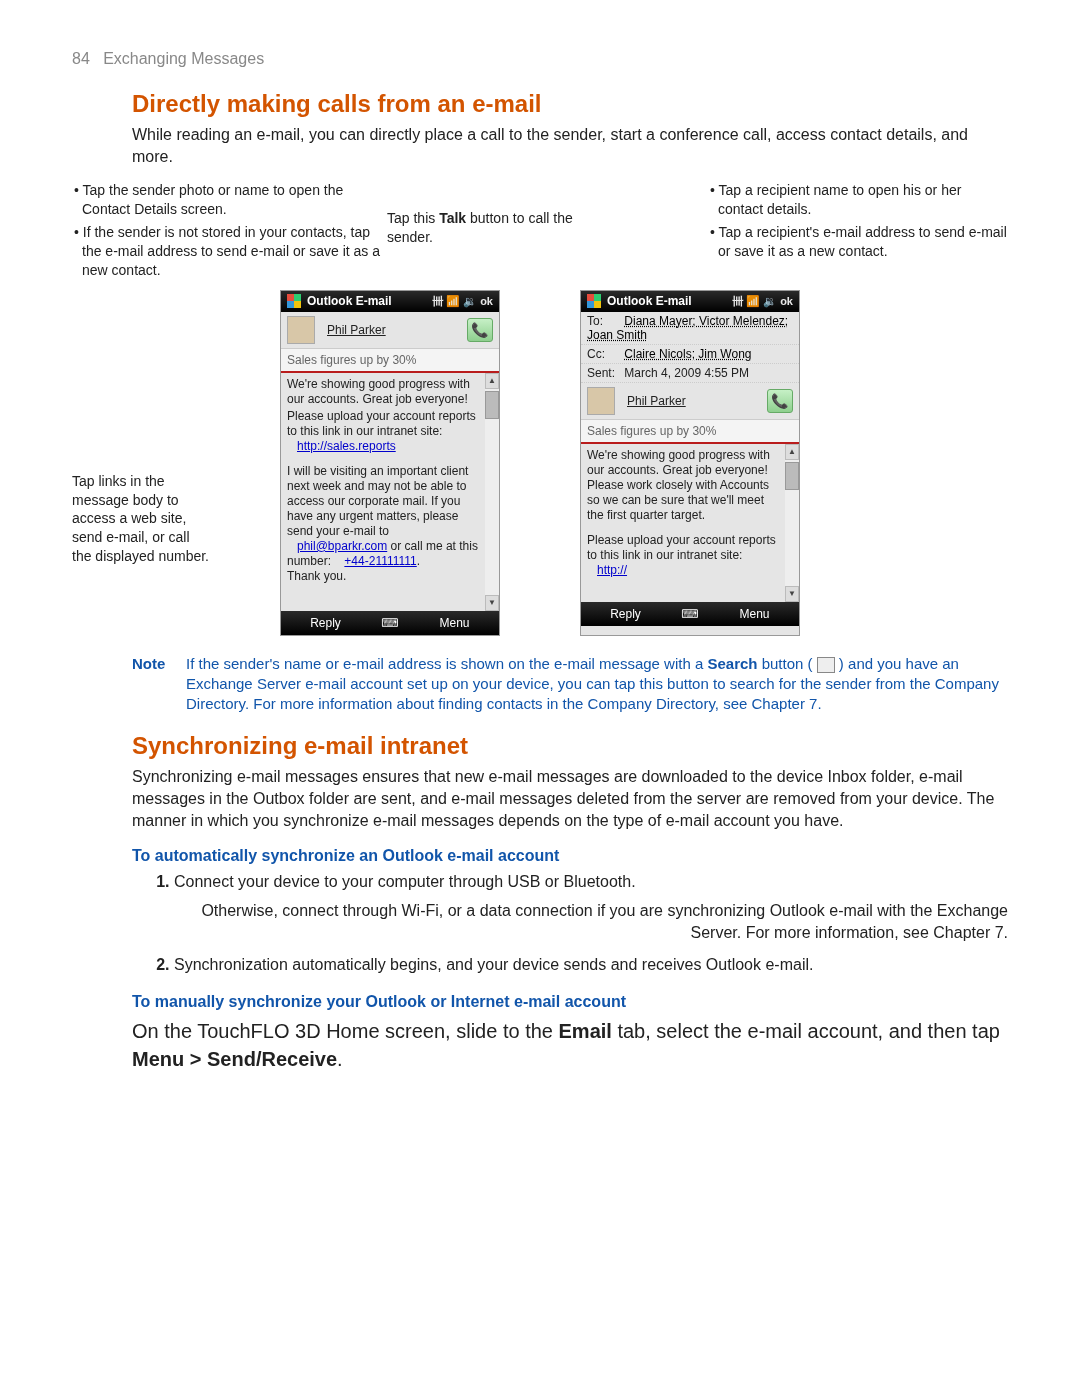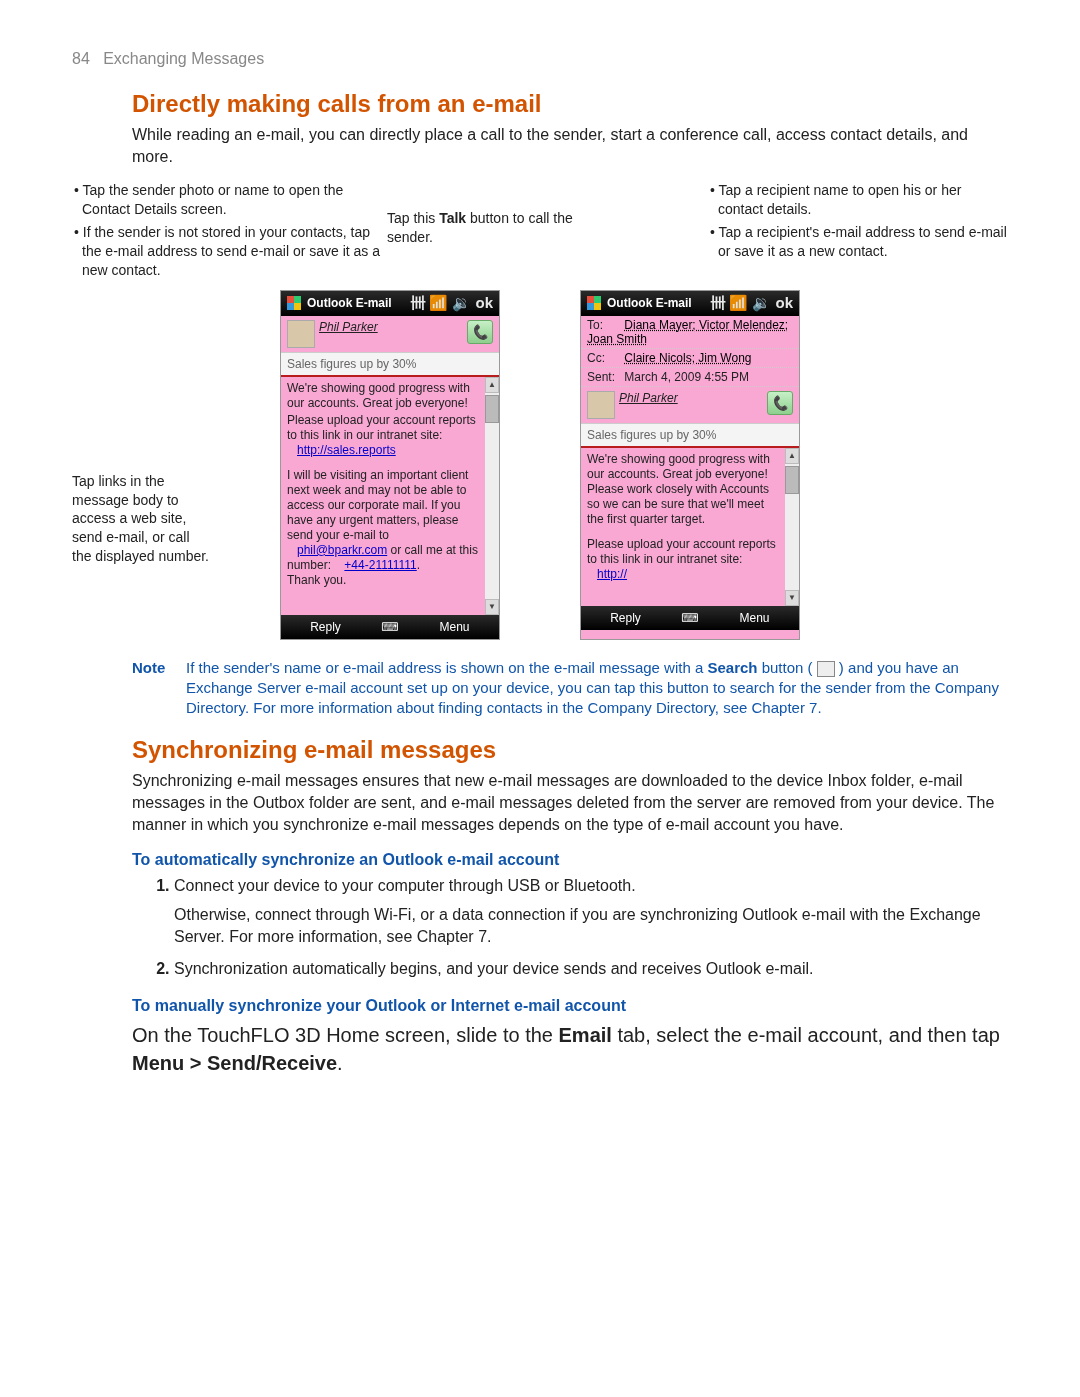--- a/index.html
+++ b/index.html
@@ -60,21 +60,21 @@
     left:0;
     top:182px;
     width:140px;
     font-size:14px;
     line-height:1.35;
     text-align:left;
   }
   .phone {
     width: 218px;
     border: 1px solid #999;
-    background: #f9a8d4;
+    background: #e5e5e5;
     font-size: 12px;
     color:#222;
   }
   .phone .titlebar {
     background: linear-gradient(#2a2a2a,#000);
     color:#fff;
     font-weight:bold;
     padding: 3px 6px;
     display:flex;
     align-items:center;
@@ -84,26 +84,25 @@
   .titlebar .winflag {
     width:14px;height:14px;
     display:inline-block;
     background:
       linear-gradient(#e74c3c,#e74c3c) left top/7px 7px no-repeat,
       linear-gradient(#2ecc71,#2ecc71) right top/7px 7px no-repeat,
       linear-gradient(#3498db,#3498db) left bottom/7px 7px no-repeat,
       linear-gradient(#f1c40f,#f1c40f) right bottom/7px 7px no-repeat;
   }
   .titlebar .spacer{flex:1;}
-  .titlebar .ticon{font-size:15px;opacity:.9;}
+  .titlebar .ticon{font-size:11px;opacity:.9;}
   .sender-row {
-    display:flex; align-items:flex-start; gap:4px;
+    display:flex; align-items:center; gap:12px;
     padding:4px 6px;
     border-bottom:1px solid #ccc;
-    font-style:italic;
   }
   .avatar {
     width:26px;height:26px;border:1px solid #aaa;
     background:#d8c7a8;
     display:inline-block;
   }
   .sender-name { text-decoration:underline; flex:1;}
   .talk-btn {
     width:24px;height:22px;
     border:1px solid #6a6;
@@ -293,28 +292,28 @@
   </div>
 
   <div class="note-block">
     <div class="nlabel">Note</div>
     <div class="ntext">
       <span>If the sender's name or e-mail address is shown on the e-mail message with a </span><b>Search</b><span> button ( </span><span class="srch-icon"></span><span> ) and you have an Exchange Server e-mail account set up on your device, you can tap this button to search for the sender from the Company Directory. For more information about finding contacts in the Company Directory, see Chapter 7.</span>
     </div>
   </div>
 
   <div style="padding-left:60px;">
-    <h2 class="sec">Synchronizing e-mail messages</h2>
+    <h2 class="sec">Synchronizing e-mail intranet</h2>
     <p class="body">Synchronizing e-mail messages ensures that new e-mail messages are downloaded to the device Inbox folder, e-mail messages in the Outbox folder are sent, and e-mail messages deleted from the server are removed from your device. The manner in which you synchronize e-mail messages depends on the type of e-mail account you have.</p>
 
     <h3 class="sub">To automatically synchronize an Outlook e-mail account</h3>
     <ol class="steps">
       <li>
         <span>Connect your device to your computer through USB or Bluetooth.</span>
-        <div style="margin-top:6px;">Otherwise, connect through Wi-Fi, or a data connection if you are synchronizing Outlook e-mail with the Exchange Server. For more information, see Chapter 7.</div>
+        <div style="margin-top:6px;text-align:right;">Otherwise, connect through Wi-Fi, or a data connection if you are synchronizing Outlook e-mail with the Exchange Server. For more information, see Chapter 7.</div>
       </li>
       <li>Synchronization automatically begins, and your device sends and receives Outlook e-mail.</li>
     </ol>
 
     <h3 class="sub">To manually synchronize your Outlook or Internet e-mail account</h3>
     <p class="plain">
       <span>On the TouchFLO 3D Home screen, slide to the </span><b>Email</b><span> tab, select the e-mail account, and then tap </span><b>Menu &gt; Send/Receive</b><span>.</span>
     </p>
   </div>
 

